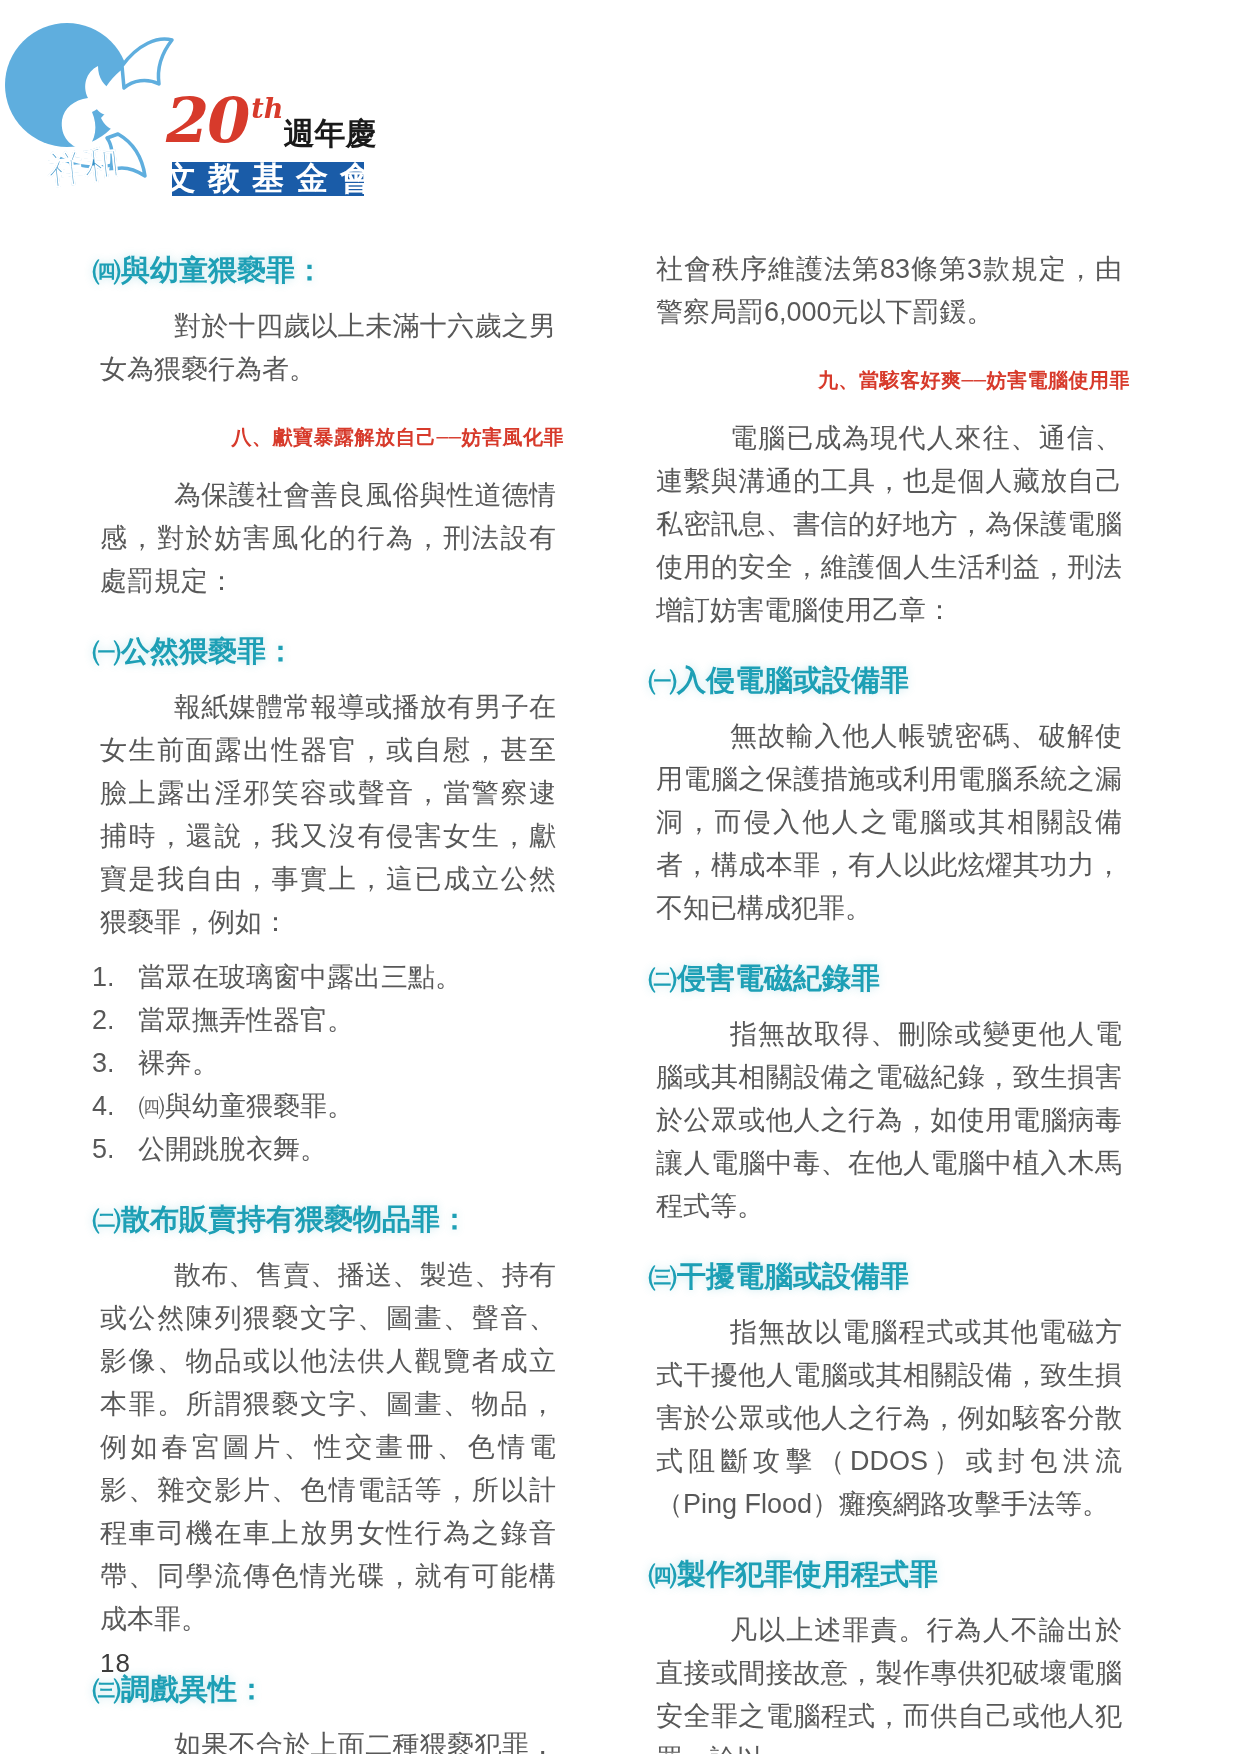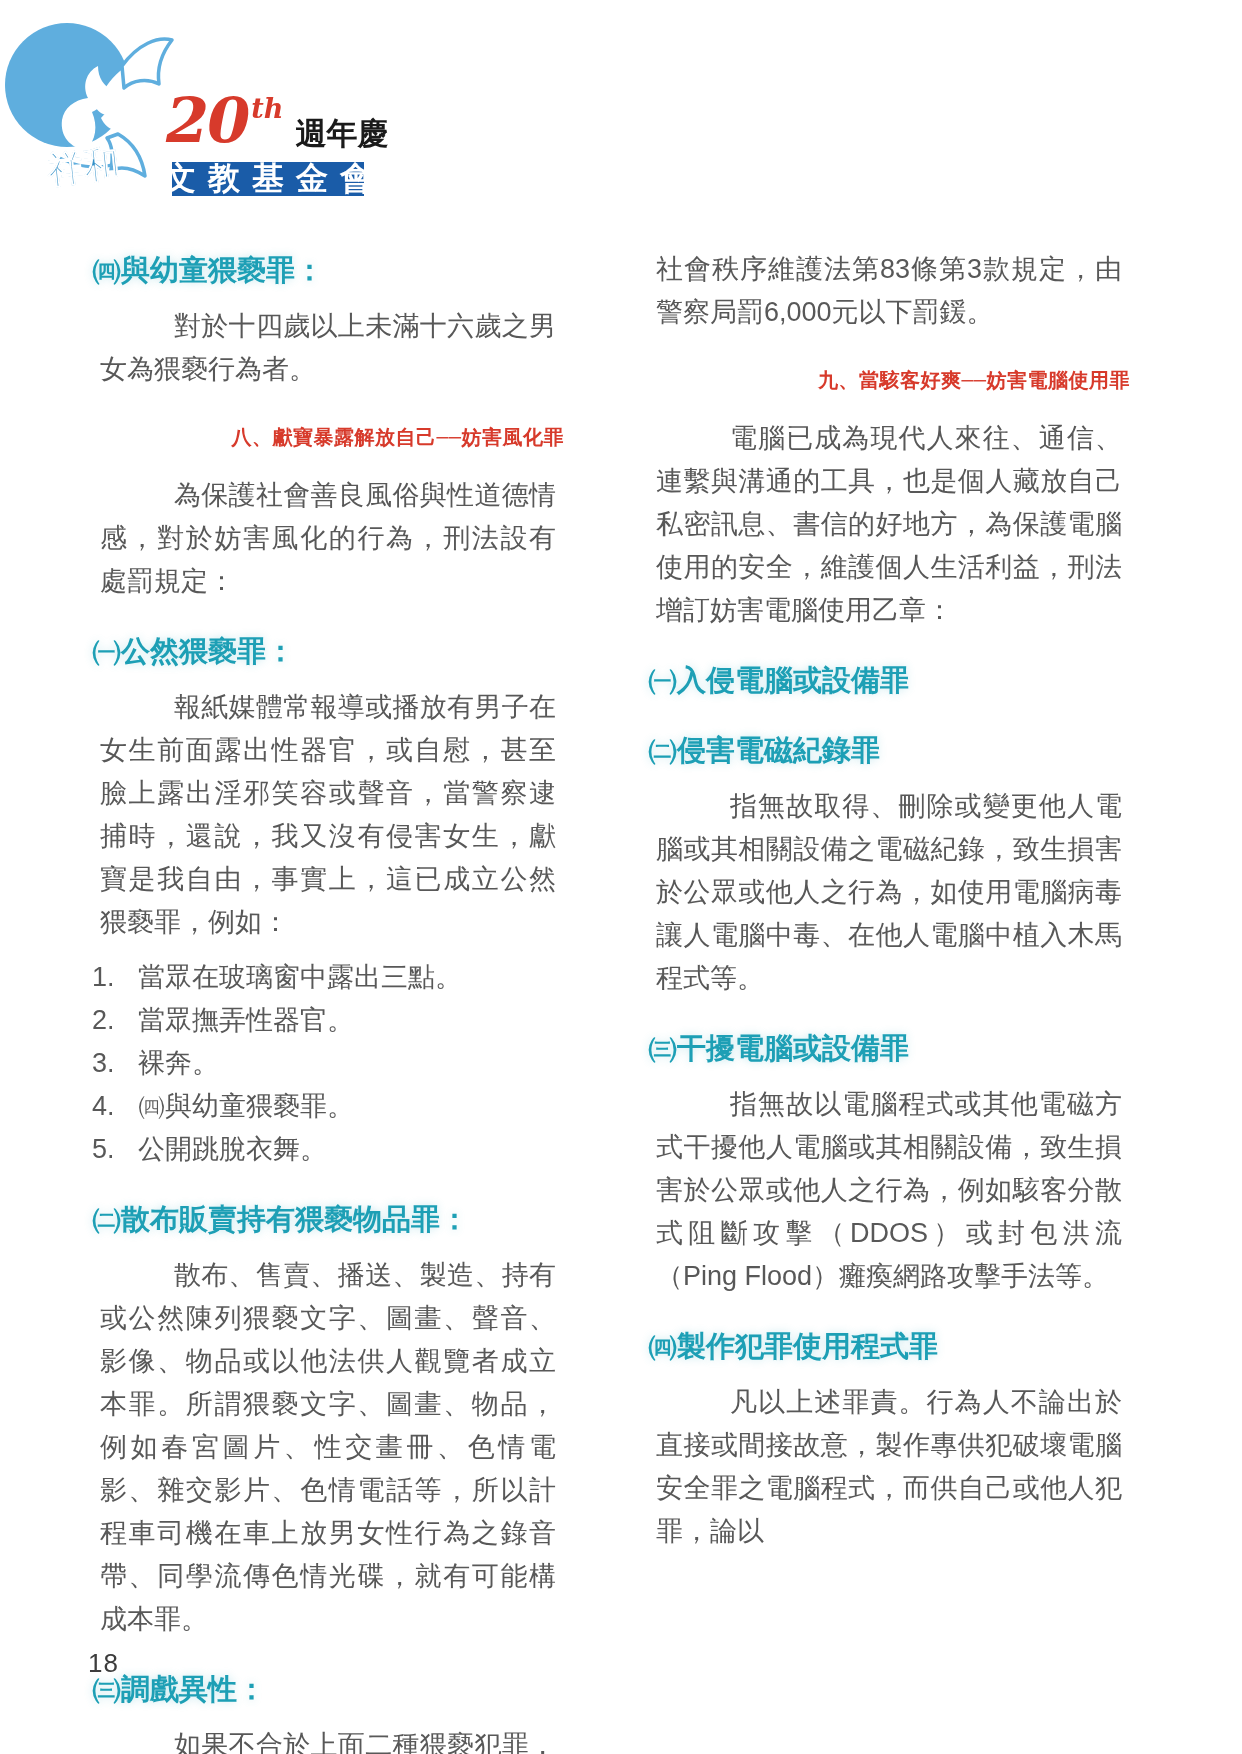--- a/index.html
+++ b/index.html
@@ -19,21 +19,21 @@
   .anniv .num{
     font-family:"DejaVu Serif", serif; font-style:italic; font-weight:bold;
     font-size:62px; line-height:58px; color:var(--red); letter-spacing:-2px;
   }
   .anniv .sup{
     font-family:"DejaVu Serif", serif; font-style:italic; font-weight:bold;
     font-size:27px; color:var(--red); transform:translateY(-26px); margin-left:3px;margin-top:31px;
   }
   .anniv .zh{
     font-family:"DejaVu Serif", serif; font-weight:bold;
-    font-size:31px; color:var(--ink); margin-left:12px; line-height:34px;
+    font-size:31px; color:var(--ink); line-height:34px;
   }
   .banner{
     position:absolute; left:172px; top:162px; width:192px; height:34px;
     background:var(--banner-blue); color:#fff; font-weight:bold; font-size:32px;
     display:flex; align-items:center; justify-content:center;
     letter-spacing:12px; padding-left:12px; box-sizing:border-box; white-space:nowrap;
   }
   
   .col{
     position:absolute; top:248px; font-size:27px; line-height:43px;
@@ -54,21 +54,21 @@
     font-family:"DejaVu Serif", serif;
     text-shadow:0 0 9px rgba(64,176,196,.30);
   }
   .col > :first-child{margin-top:0;}
   .nlist{margin-top:12px;}
   .li{display:flex;text-align:left;}
   .li .num{flex:none;width:46px;}
   .li .txt{flex:1;}
   
   .page-number{
-    position:absolute; left:88px; top:1648px;
+    position:absolute; left:100px; top:1648px;
     font-size:26px; color:#3c3c3c; letter-spacing:1px;
   }
 </style>
 </head>
 <body>
 
 <div class="page">
 
   <div class="logo">
     <svg class="dove-svg" width="185" height="195" viewBox="0 0 185 195" aria-hidden="true">
@@ -131,20 +131,21 @@
     <p class="para">散布、售賣、播送、製造、持有或公然陳列猥褻文字、圖畫、聲音、影像、物品或以他法供人觀覽者成立本罪。所謂猥褻文字、圖畫、物品，例如春宮圖片、性交畫冊、色情電影、雜交影片、色情電話等，所以計程車司機在車上放男女性行為之錄音帶、同學流傳色情光碟，就有可能構成本罪。</p>
     <h3 class="teal">㈢調戲異性：</h3>
     <p class="para">如果不合於上面二種猥褻犯罪，但以猥褻言語、動作等調戲異性者，也是符合</p>
   </div>
 
   <div class="col col-right">
     <p class="para noindent">社會秩序維護法第83條第3款規定，由警察局罰6,000元以下罰鍰。</p>
     <h2 class="red">九、當駭客好爽──妨害電腦使用罪</h2>
     <p class="para">電腦已成為現代人來往、通信、連繫與溝通的工具，也是個人藏放自己私密訊息、書信的好地方，為保護電腦使用的安全，維護個人生活利益，刑法增訂妨害電腦使用乙章：</p>
     <h3 class="teal">㈠入侵電腦或設備罪</h3>
+    <p class="para">無故輸入他人帳號密碼、破解使用電腦之保護措施或利用電腦系統之漏洞，而侵入他人之電腦或其相關設備者，構成本罪，有人以此炫燿其功力，不知已構成犯罪。</p>
     <h3 class="teal">㈡侵害電磁紀錄罪</h3>
     <p class="para">指無故取得、刪除或變更他人電腦或其相關設備之電磁紀錄，致生損害於公眾或他人之行為，如使用電腦病毒讓人電腦中毒、在他人電腦中植入木馬程式等。</p>
     <h3 class="teal">㈢干擾電腦或設備罪</h3>
     <p class="para">指無故以電腦程式或其他電磁方式干擾他人電腦或其相關設備，致生損害於公眾或他人之行為，例如駭客分散式阻斷攻擊（DDOS）或封包洪流（Ping Flood）癱瘓網路攻擊手法等。</p>
     <h3 class="teal">㈣製作犯罪使用程式罪</h3>
     <p class="para">凡以上述罪責。行為人不論出於直接或間接故意，製作專供犯破壞電腦安全罪之電腦程式，而供自己或他人犯罪，論以</p>
   </div>
 
   <div class="page-number">18</div>
 

